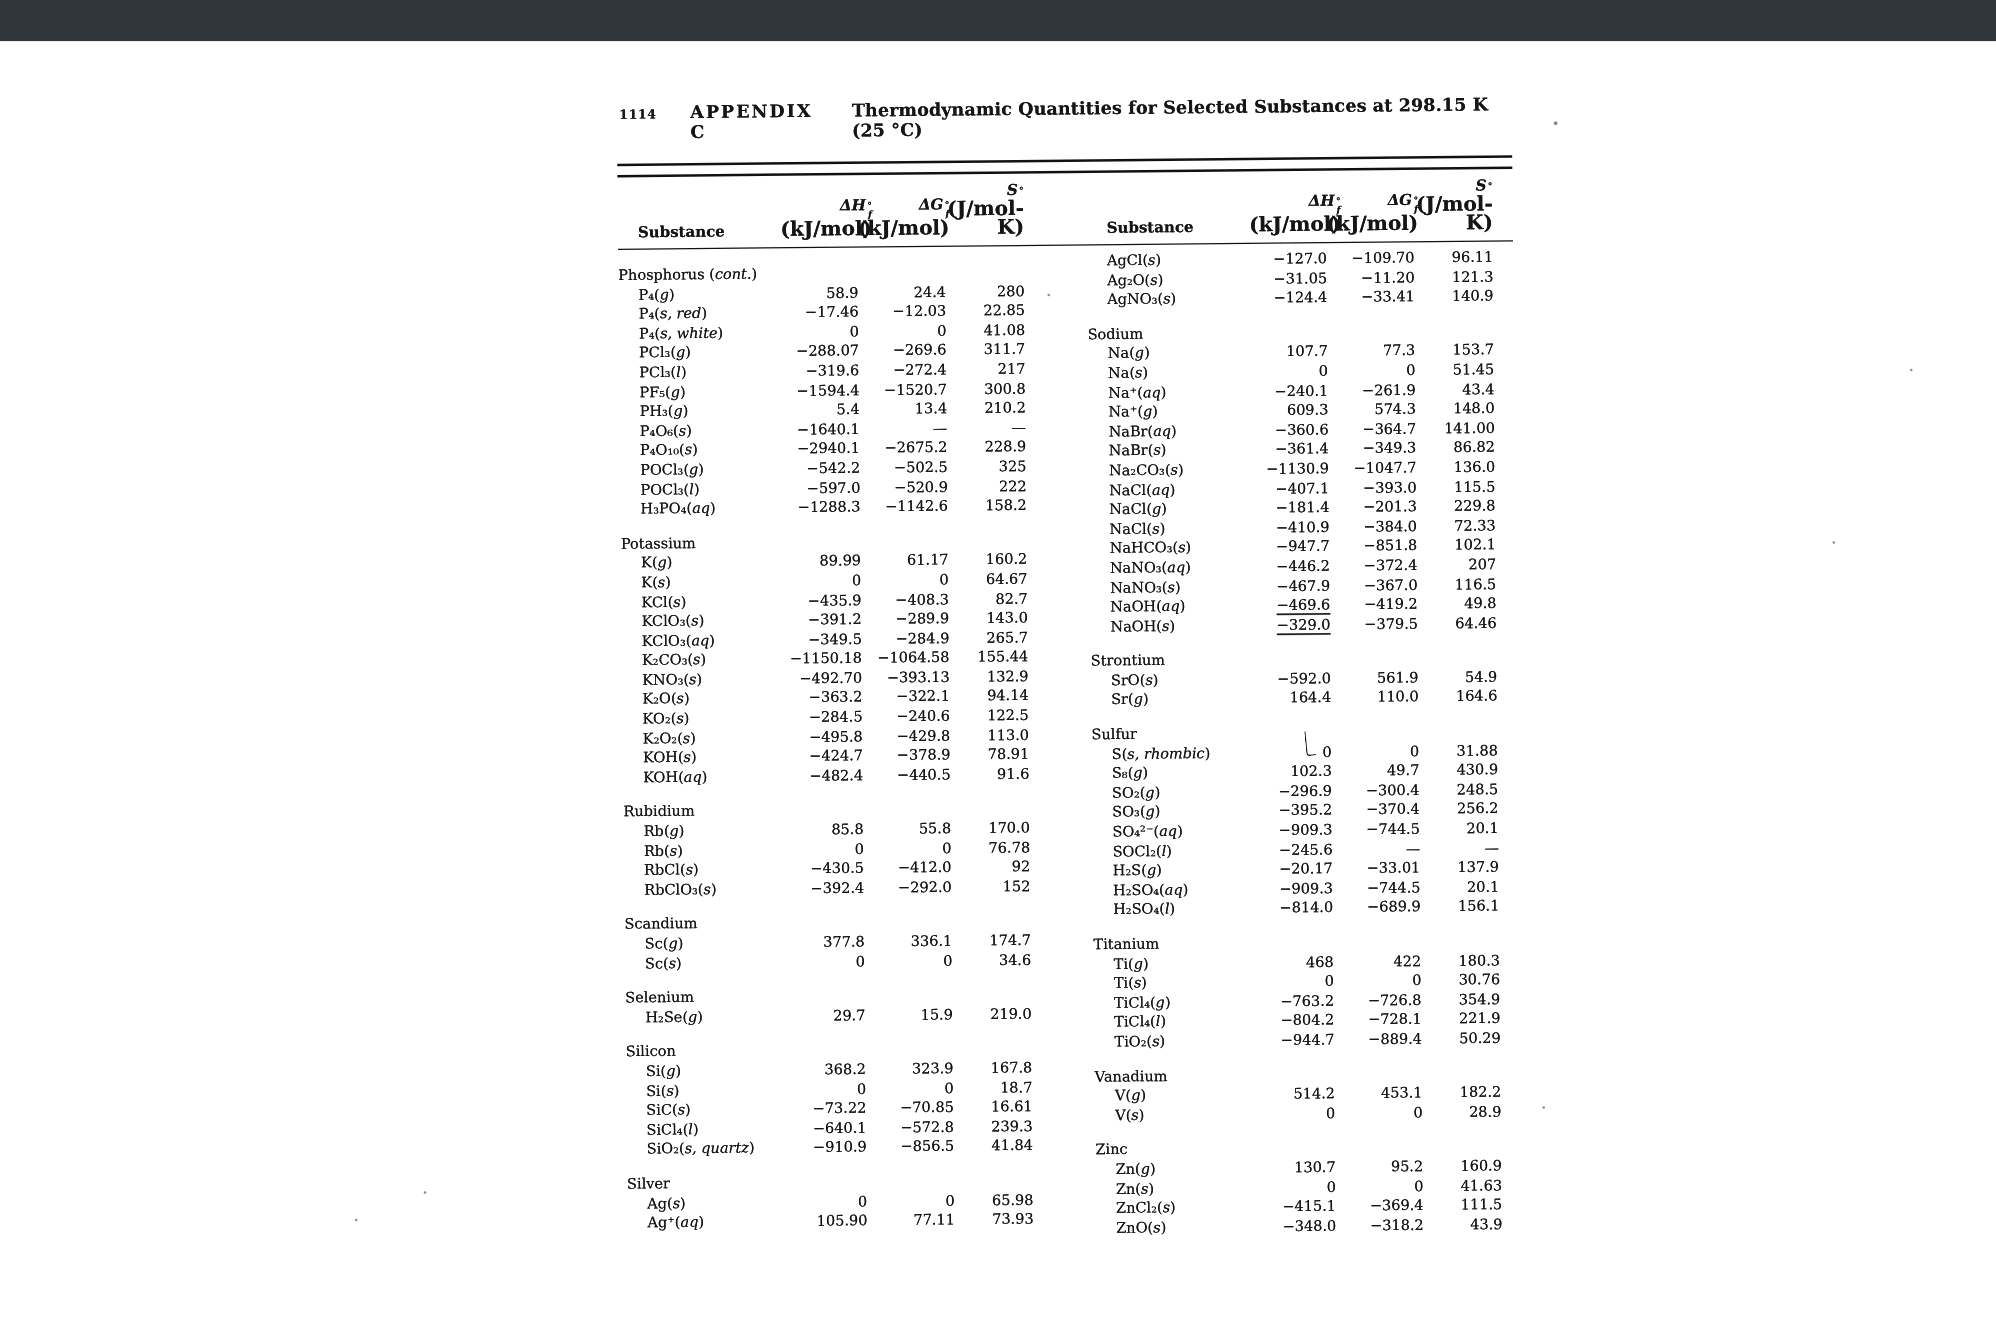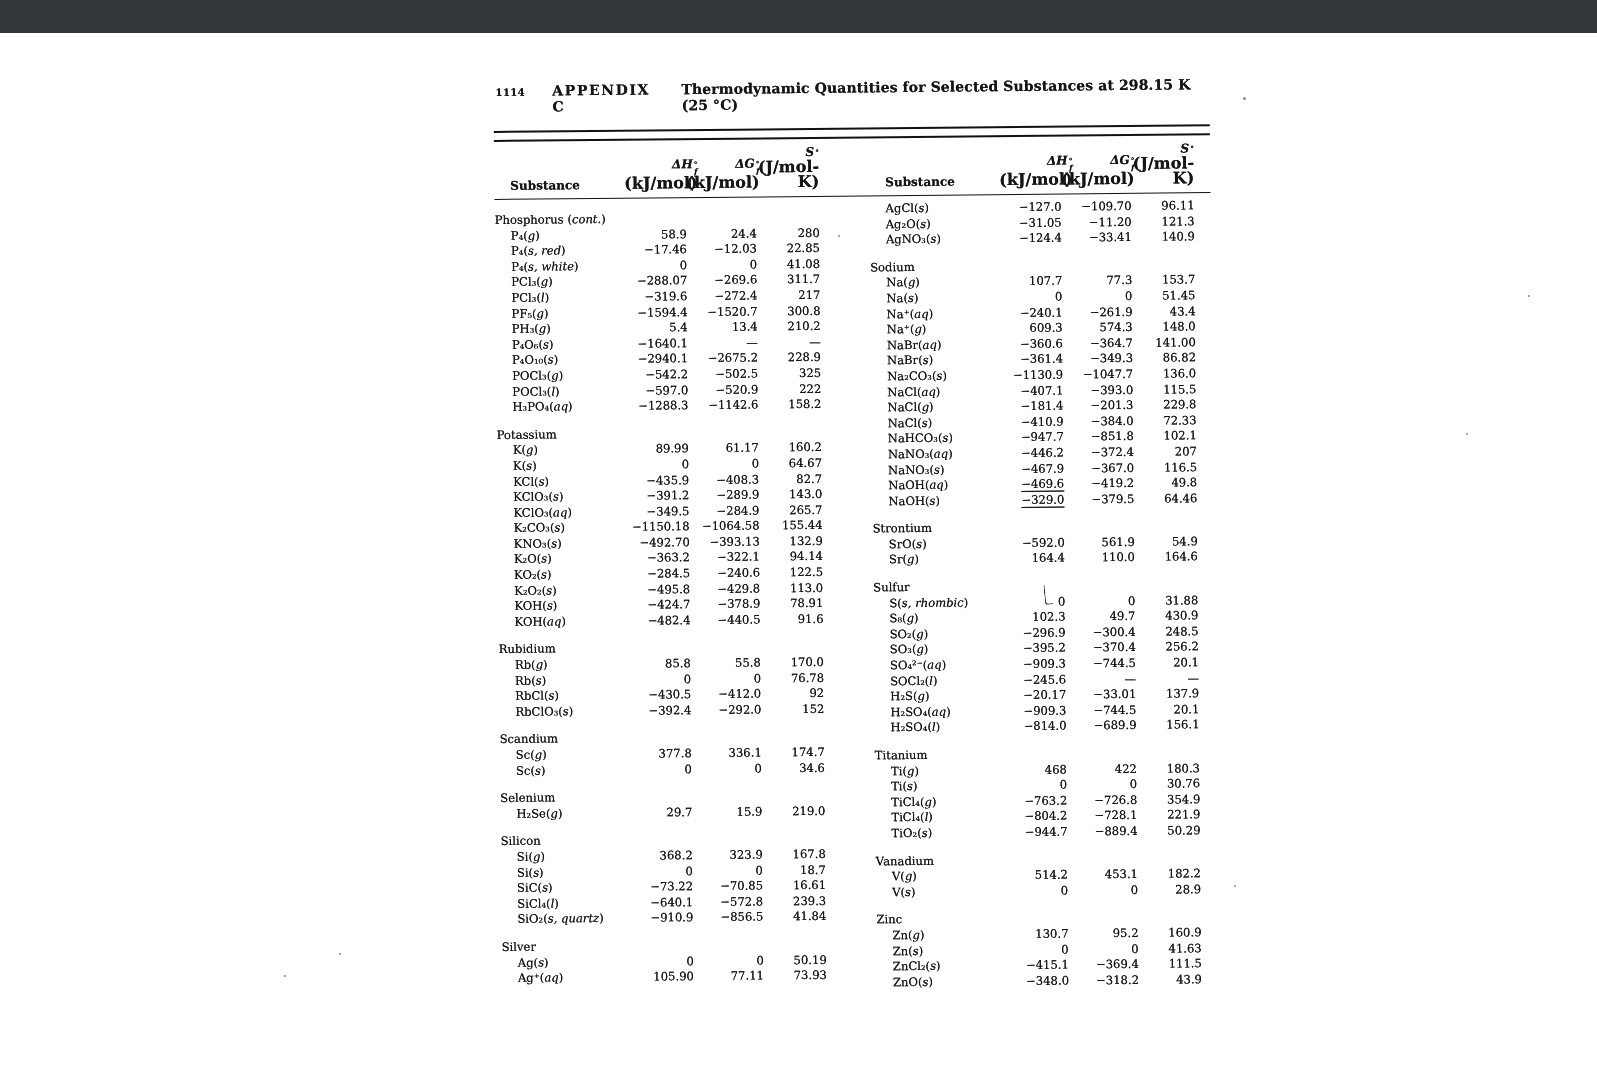--- a/index.html
+++ b/index.html
@@ -389,21 +389,21 @@
 </div>
   </div>
 
   <div class="section">
     <div class="section-title">Silver</div>
     <div class="rows">
   <div class="row">
     <span class="cell c0">Ag(<i>s</i>)</span>
     <span class="cell c1">0</span>
     <span class="cell c2">0</span>
-    <span class="cell c3">50.19</span>
+    <span class="cell c3">65.98</span>
   </div>
 
   <div class="row">
     <span class="cell c0">Ag⁺(<i>aq</i>)</span>
     <span class="cell c1">105.90</span>
     <span class="cell c2">77.11</span>
     <span class="cell c3">73.93</span>
   </div>
 </div>
   </div>

